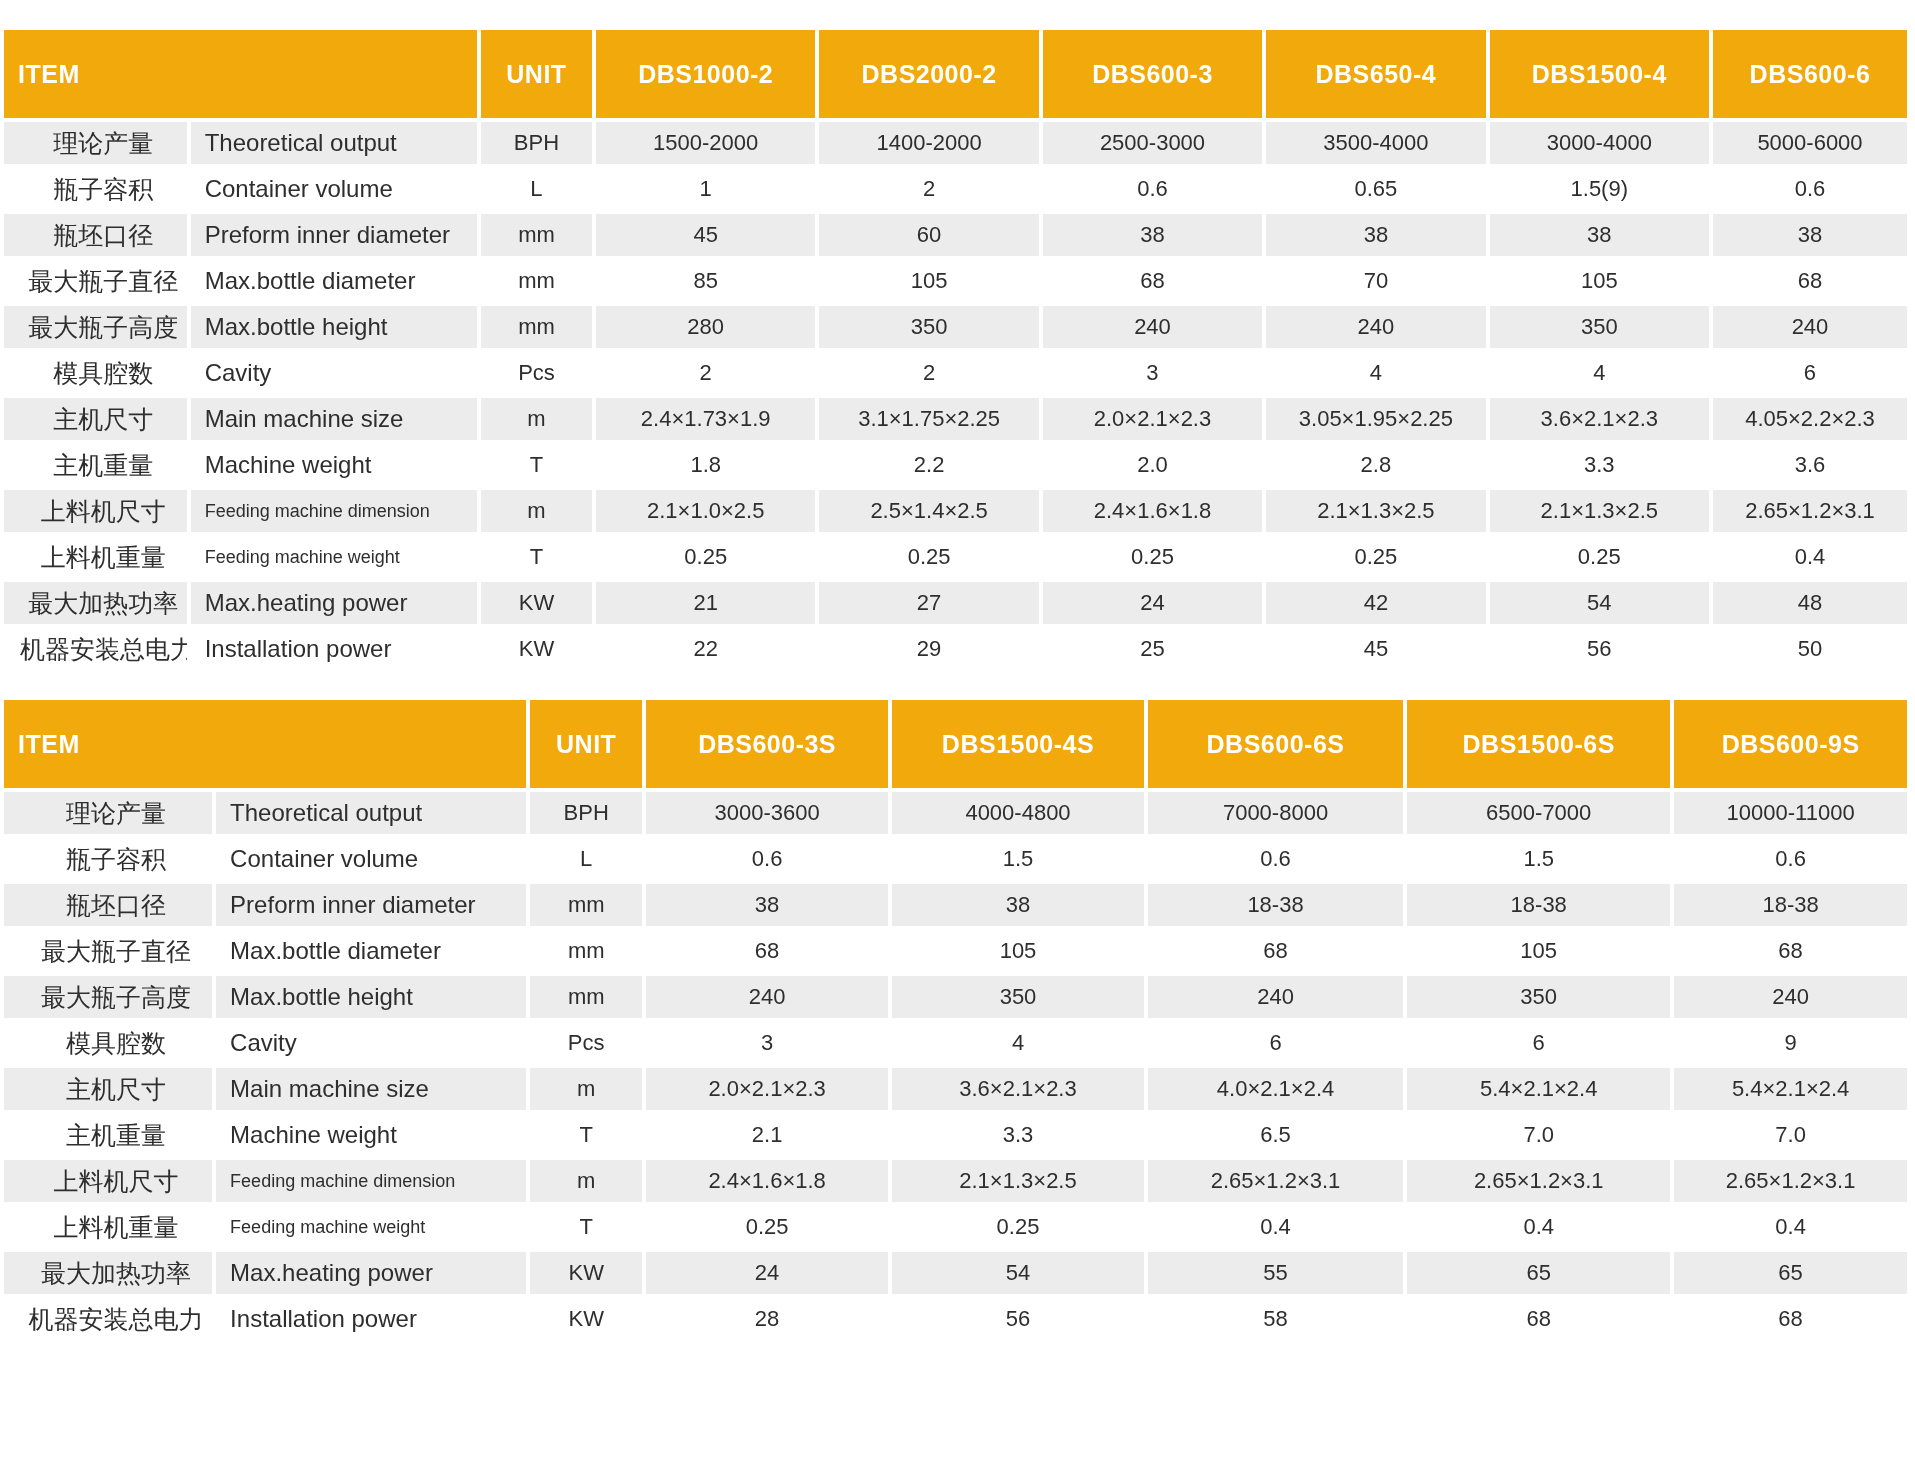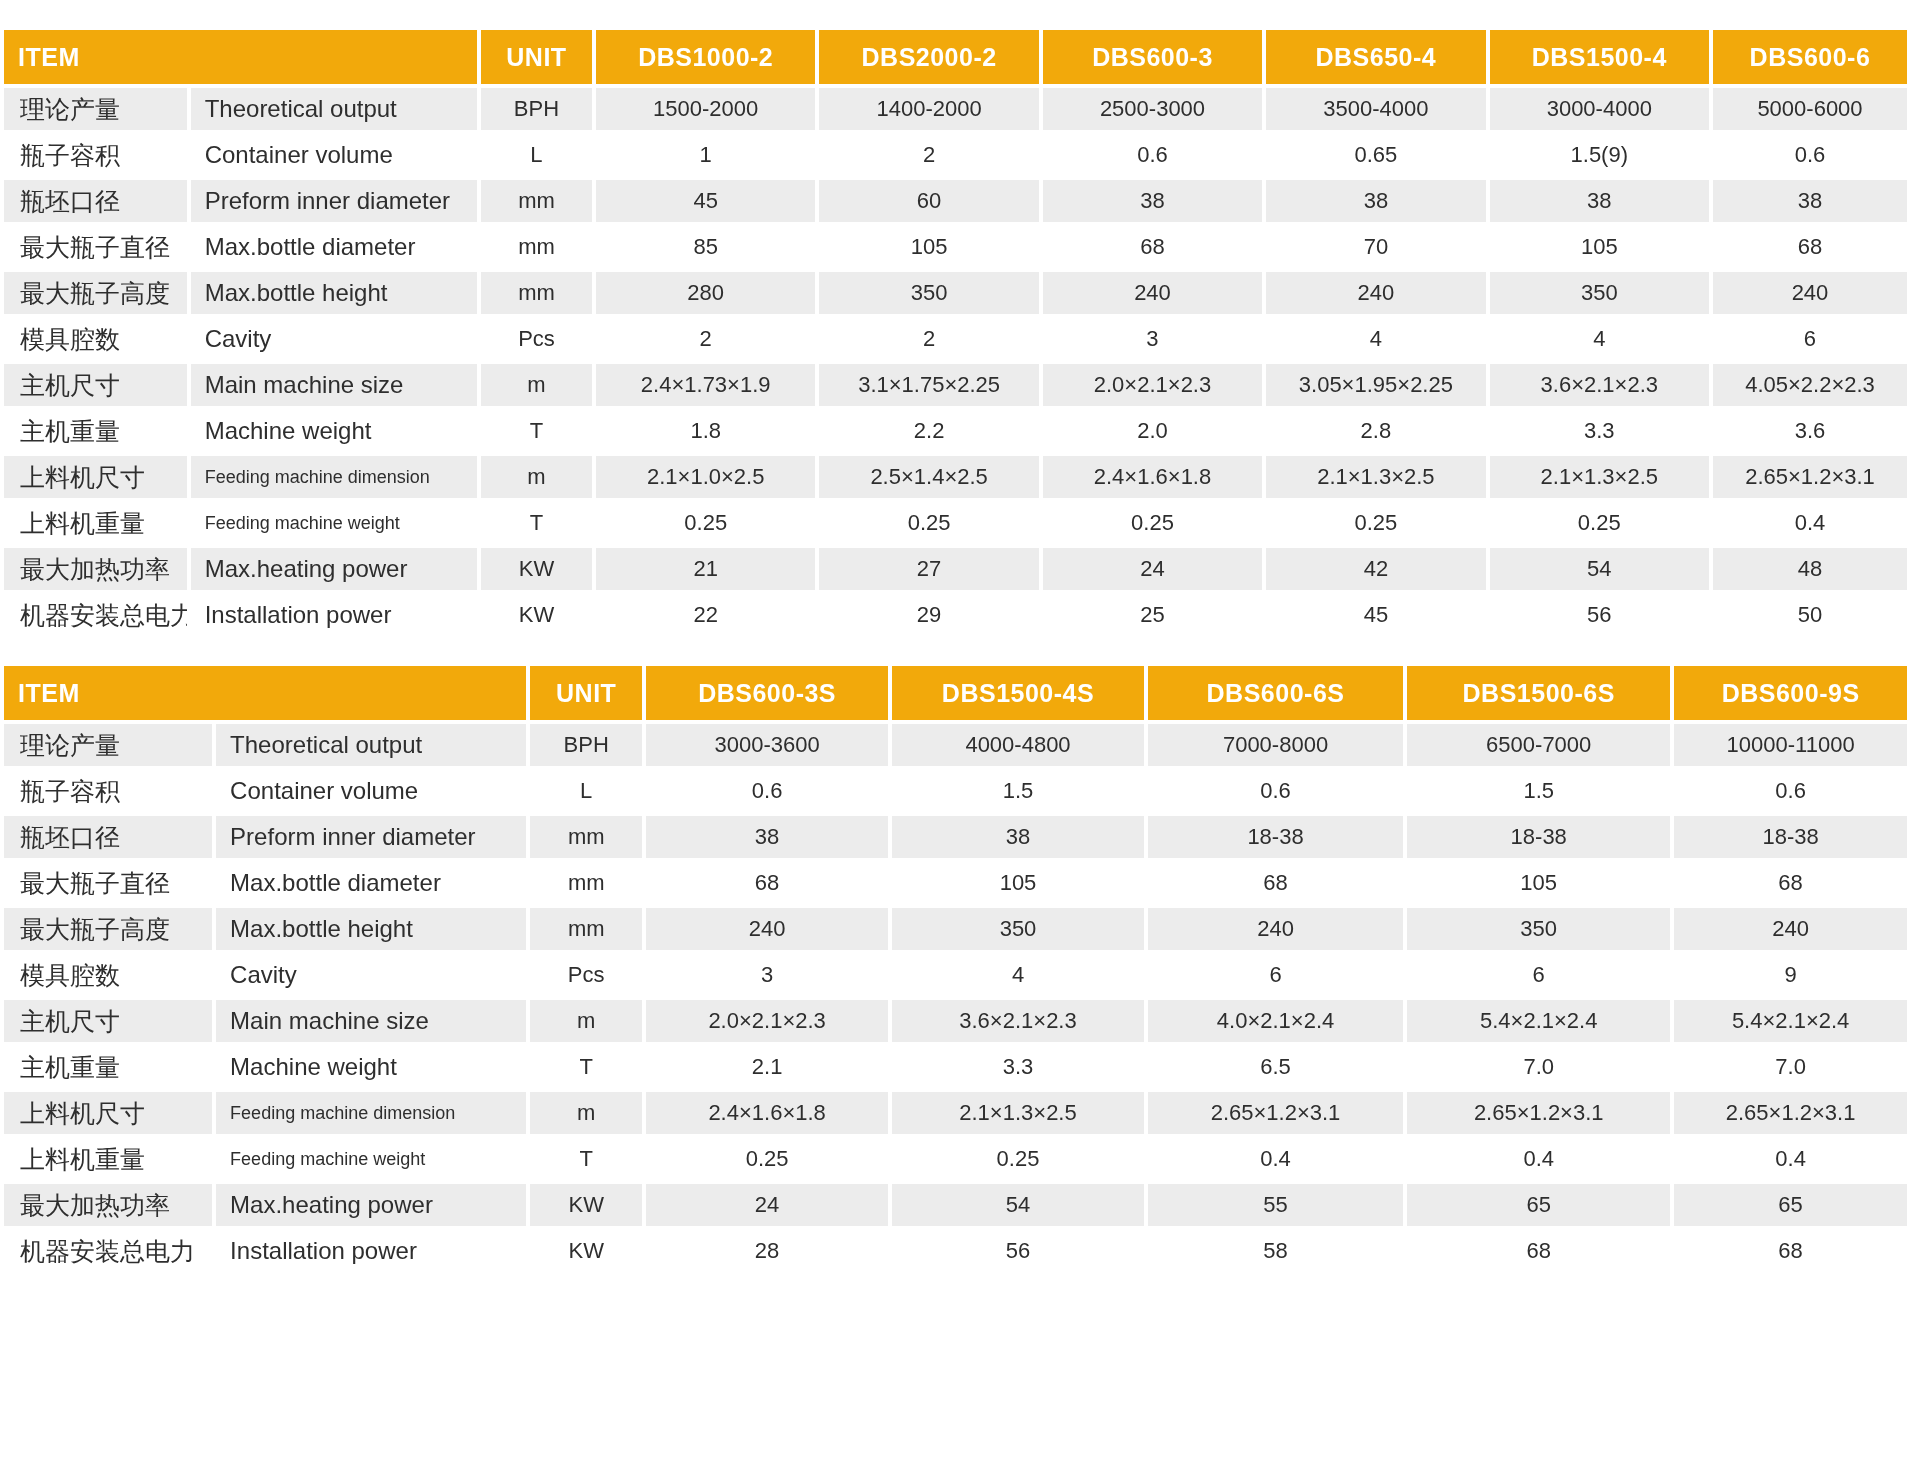--- a/index.html
+++ b/index.html
@@ -26,31 +26,31 @@
   .sec1 .sec-title{margin-top:16px;}
   .sec1 .spec-table{margin-top:26px;}
   .sec2 .sec-title{margin-top:62px;}
   .sec2 .spec-table{margin-top:22px;}
   table.spec-table{
     width:1911px;table-layout:fixed;
     border-collapse:separate;border-spacing:4px;
   }
   table.spec-table thead th{
     background:var(--accent);color:var(--header-text);
-    height:54px;font-size:25px;font-weight:bold;
+    height:88px;font-size:25px;font-weight:bold;
     text-align:center;padding:0;letter-spacing:0.5px;
   }
   table.spec-table thead th.item{text-align:left;padding-left:14px;}
   table.spec-table tbody td{
     height:42px;padding:0;text-align:center;
     font-size:22px;background:var(--row-plain);
     white-space:nowrap;overflow:hidden;
   }
   table.spec-table tbody tr.alt td{background:var(--row-alt);}
-  table.spec-table tbody td.cn{text-align:left;padding-left:16px;font-size:25px;}
+  table.spec-table tbody td.cn{text-align:center;padding-left:16px;font-size:25px;}
   table.spec-table tbody td.en{text-align:left;padding-left:14px;font-size:24px;}
   table.spec-table tbody td.en.small{font-size:18px;}
 </style>
 </head>
 <body>
 
 <section class="sec sec1">
   <table class="spec-table">
     <colgroup>
       <col style="width:9.7%">

